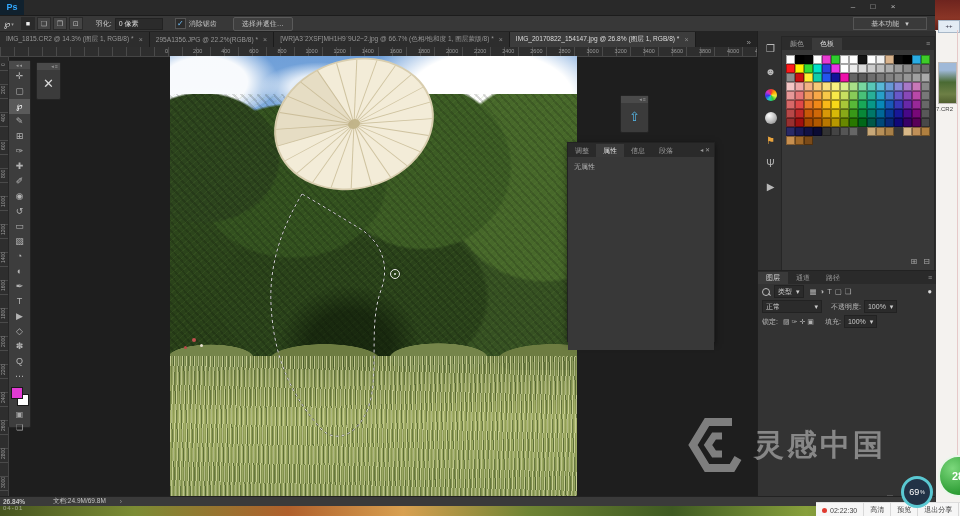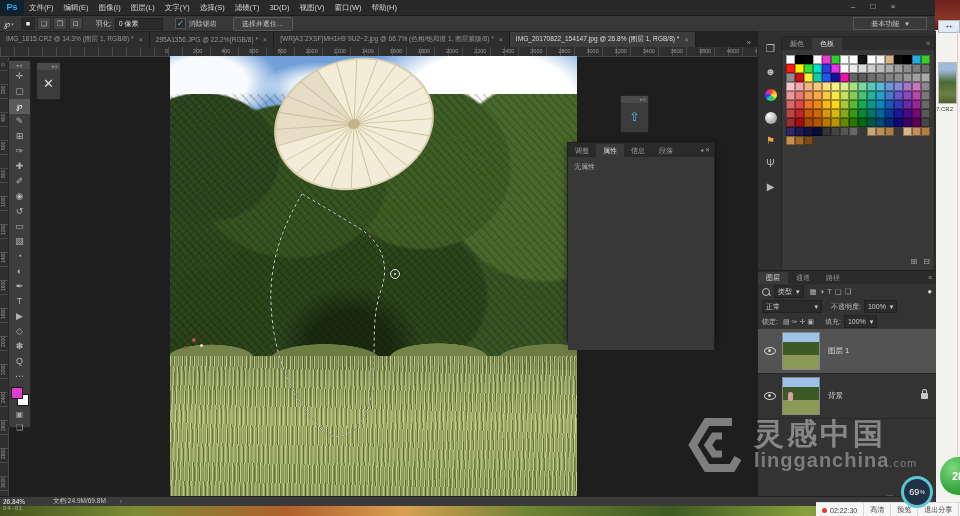--- a/index.html
+++ b/index.html
@@ -179,33 +179,20 @@
 <div id="explorer-top" class="abs"></div>
 <div id="explorer-chip" class="abs">++</div>
 <div id="explorer-thumb" class="abs"></div>
 <div id="explorer-label" class="abs">7.CR2</div>
 <div id="explorer-edge" class="abs"></div>
 
 <div id="ps" class="abs">
 
   <div id="menubar" class="abs">
     <div id="ps-logo">Ps</div>
-    <div id="menu-items" style="display:flex">
-        <span class="menu-item">文件(F)</span>
-        <span class="menu-item">编辑(E)</span>
-        <span class="menu-item">图像(I)</span>
-        <span class="menu-item">图层(L)</span>
-        <span class="menu-item">文字(Y)</span>
-        <span class="menu-item">选择(S)</span>
-        <span class="menu-item">滤镜(T)</span>
-        <span class="menu-item">3D(D)</span>
-        <span class="menu-item">视图(V)</span>
-        <span class="menu-item">窗口(W)</span>
-        <span class="menu-item">帮助(H)</span>
-      </div>
     <div id="win-btns">
         <span class="win-btn">–</span>
         <span class="win-btn">□</span>
         <span class="win-btn">×</span>
       </div>
   </div>
 
   <div id="optionsbar" class="abs">
     <span id="opt-tool">℘</span>
     <span id="opt-caret">▾</span>
@@ -653,33 +640,20 @@
             <span class="lock-glyph">✑</span>
             <span class="lock-glyph">✛</span>
             <span class="lock-glyph">▣</span>
           </span>
         <span style="margin-left:8px">填充:</span>
         <span class="l-box">
           <span>100%</span>
           <span>▾</span>
         </span>
       </div>
-      <div id="layer-list">
-          <div class="layer-row selected">
-            <span class="eye"></span>
-            <span class="thumb"></span>
-            <span>图层 1</span>
-          </div>
-          <div class="layer-row">
-            <span class="eye"></span>
-            <span class="thumb bg"></span>
-            <span>背景</span>
-            <span class="mini-lock"></span>
-          </div>
-        </div>
       <div id="layer-btns">
           <span>∞</span>
           <span>fx</span>
           <span>◐</span>
           <span>❏</span>
           <span>▢</span>
           <span>⊞</span>
           <span>▯</span>
         </div>
     </div>
@@ -692,21 +666,20 @@
   </div>
 </div>
 
 <div id="watermark" class="abs">
   <svg width="56" height="56" viewBox="0 0 56 56">
     <path d="M44,5 L19,5 L5,28 L19,51 L44,51 L50,41" fill="none" stroke="#979797" stroke-width="8"></path>
     <path d="M34,19 L26,19 L20,28 L26,37 L34,37" fill="none" stroke="#979797" stroke-width="7"></path>
   </svg>
   <div id="wm-text">
     <div class="cn">灵感中国</div>
-    <div class="en"><span>lingganchina</span><span class="tld">.com</span></div>
   </div>
 </div>
 
 <div id="recordbar" class="abs">
   <span class="rec-seg">
     <span id="rec-dot"></span>
     <span>02:22:30</span>
   </span>
   <span id="rec-buttons" style="display:flex;height:100%">
       <span class="rec-seg">高清</span>

